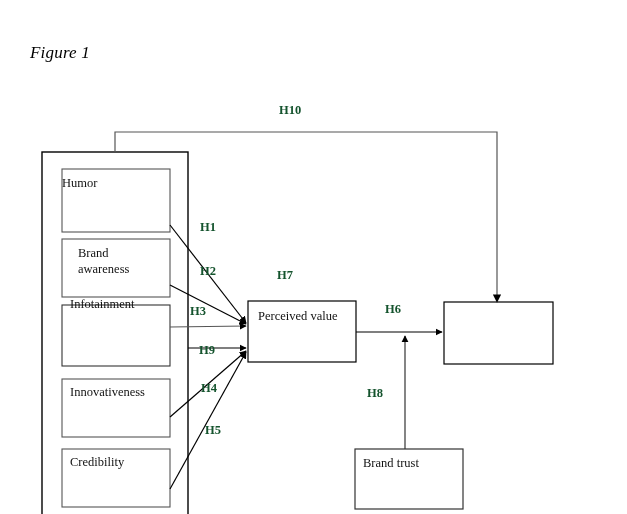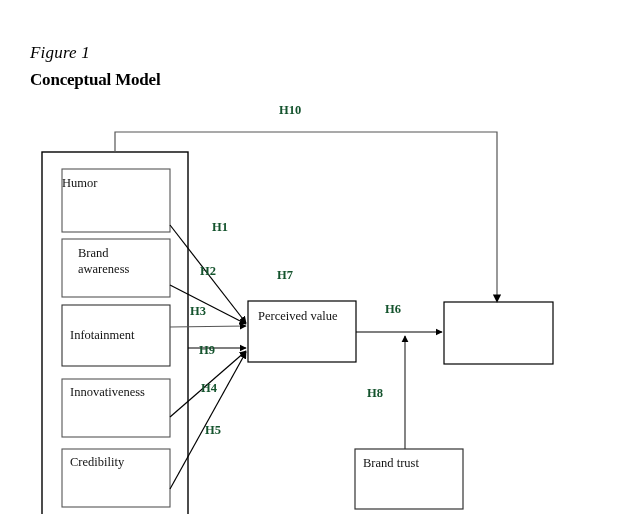--- a/index.html
+++ b/index.html
@@ -55,21 +55,20 @@
     color: #14532d;
     pointer-events: none;
   }
 </style>
 </head>
 <body>
 
 <div id="page">
 
   <div class="fig-label">Figure 1</div>
-  <div class="fig-title">Conceptual Model</div>
 
   <svg id="diagram" viewBox="0 0 627 514" xmlns="http://www.w3.org/2000/svg">
     <defs>
       <marker id="arrow" viewBox="0 0 10 10" refX="9" refY="5" markerWidth="7" markerHeight="7" orient="auto-start-reverse">
         <path d="M 0 0 L 10 5 L 0 10 z" fill="#000000"></path>
       </marker>
       <marker id="arrowsm" viewBox="0 0 10 10" refX="9" refY="5" markerWidth="6" markerHeight="6" orient="auto-start-reverse">
         <path d="M 0 0 L 10 5 L 0 10 z" fill="#000000"></path>
       </marker>
     </defs>
@@ -101,29 +100,29 @@
     <path d="M 170 450 L 246 313" fill="none" stroke="#000000" stroke-width="1.2" marker-end="url(#arrowsm)"></path>
 
     <path d="M 356 293 L 442 293" fill="none" stroke="#000000" stroke-width="1.2" marker-end="url(#arrowsm)"></path>
 
     <path d="M 405 410 L 405 297" fill="none" stroke="#333333" stroke-width="1.2" marker-end="url(#arrowsm)"></path>
   </svg>
 
   <div class="node-label" style="left:62px; top:136px;">Humor</div>
   <div class="node-label" style="left:78px; top:206px;">Brand
 awareness</div>
-  <div class="node-label" style="left:70px; top:288px;">Infotainment</div>
+  <div class="node-label" style="left:70px; top:257px;">Infotainment</div>
   <div class="node-label" style="left:70px; top:345px;">Innovativeness</div>
   <div class="node-label" style="left:70px; top:415px;">Credibility</div>
 
   <div class="node-label" style="left:258px; top:269px;">Perceived value</div>
   <div class="node-label" style="left:363px; top:416px;">Brand trust</div>
 
   <div class="h-label" style="left:279px; top:64px;">H10</div>
-  <div class="h-label" style="left:212px; top:181px;">H1</div>
+  <div class="h-label" style="left:200px; top:181px;">H1</div>
   <div class="h-label" style="left:200px; top:225px;">H2</div>
   <div class="h-label" style="left:190px; top:265px;">H3</div>
   <div class="h-label" style="left:199px; top:304px;">H9</div>
   <div class="h-label" style="left:201px; top:342px;">H4</div>
   <div class="h-label" style="left:205px; top:384px;">H5</div>
   <div class="h-label" style="left:277px; top:229px;">H7</div>
   <div class="h-label" style="left:385px; top:263px;">H6</div>
   <div class="h-label" style="left:367px; top:347px;">H8</div>
 
 </div>

